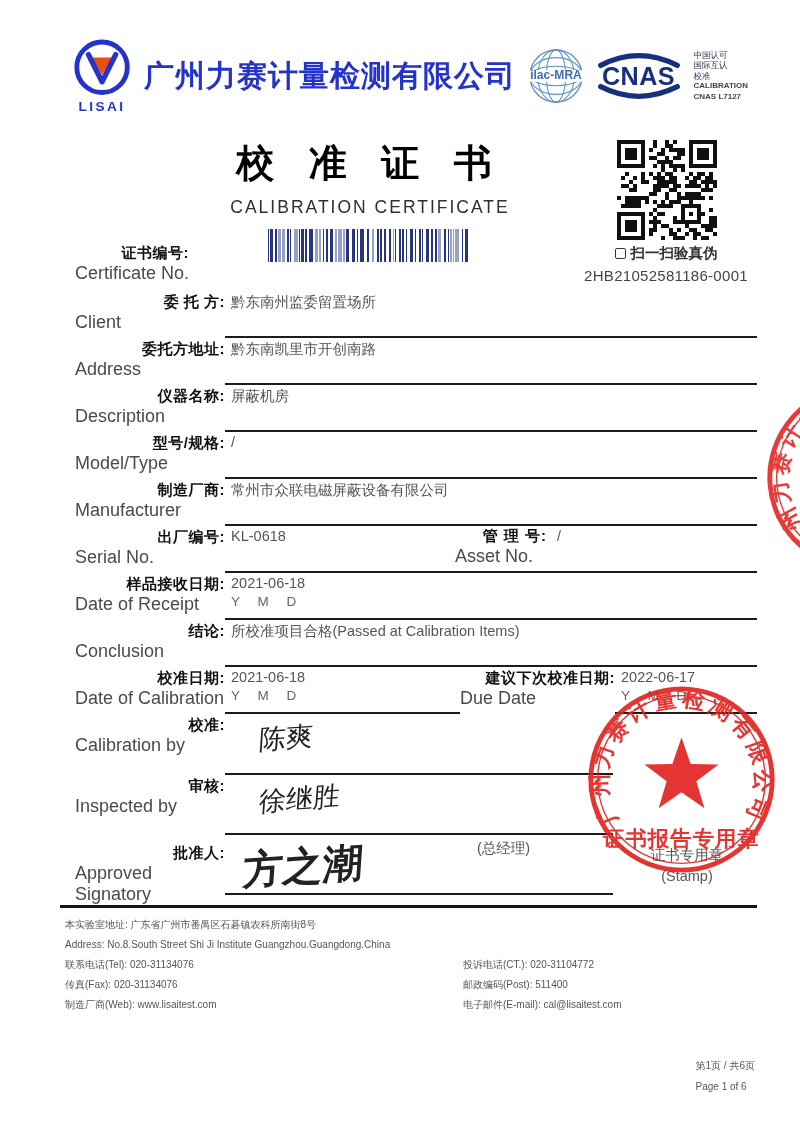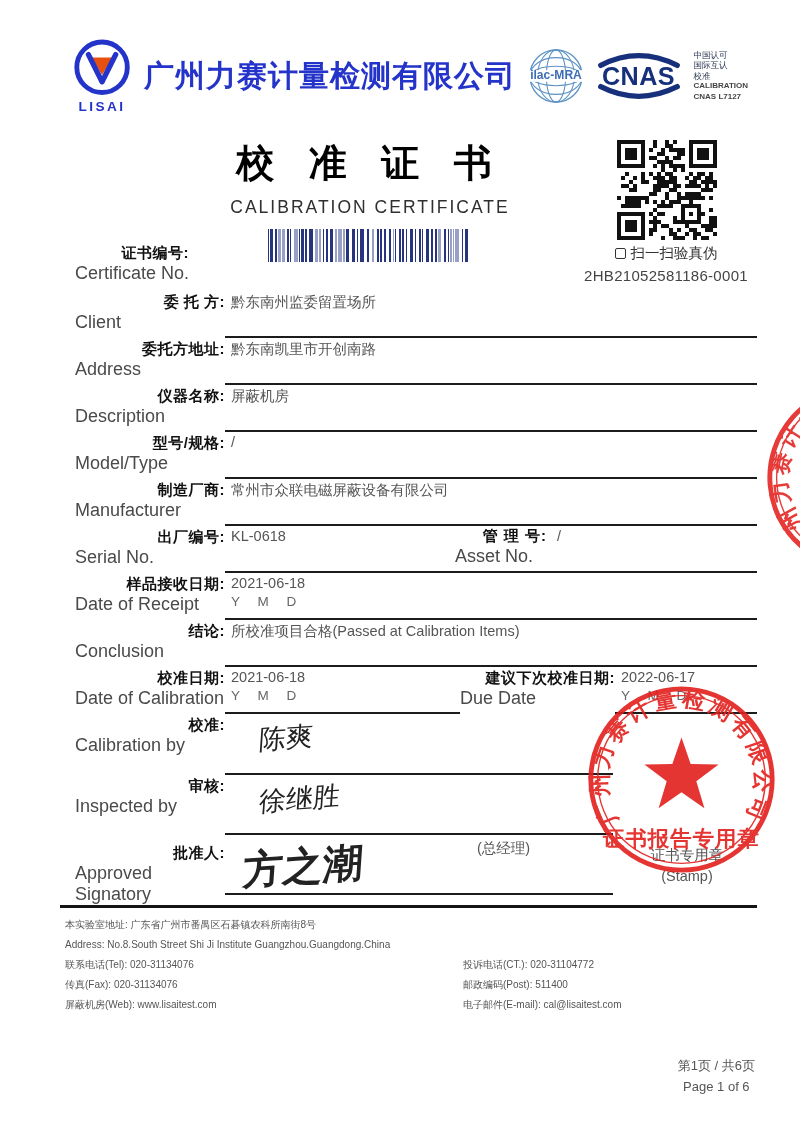--- a/index.html
+++ b/index.html
@@ -19,21 +19,21 @@
   .accr { display:flex; align-items:center; gap:8px; }
   .accr-lines { font-size:8.5px; line-height:10.5px; color:#2a3550; }
   .accr-lines .en { color:#444; font-weight:bold; font-size:8px; }
   
   .title-block { position:absolute; top:138px; left:200px; width:340px; text-align:center; }
   .title-cn { font-size:38px; font-weight:bold; color:#000; letter-spacing:12px; white-space:nowrap; }
   .title-en { font-size:17.5px; color:#2f2f2f; letter-spacing:2px; margin-top:8px; white-space:nowrap; }
   
   .qr { position:absolute; top:140px; left:617px; width:100px; height:100px; }
   .verify { position:absolute; top:244px; left:575px; width:182px; text-align:center; }
-  .verify-row1 { font-size:14.5px; color:#333; }
+  .verify-row1 { font-size:14.5px; color:#333;font-weight:bold; }
   .scan-box { display:inline-block; width:11px; height:11px; border:1.6px solid #333; border-radius:2px; margin-right:5px; vertical-align:-1px; }
   .verify-row2 { font-size:15px; color:#444; margin-top:4px; letter-spacing:0.3px; }
   
   .cert-label { position:absolute; top:243px; left:75px; }
   .lbl-cn { font-size:15px; font-weight:bold; color:#111; letter-spacing:0.5px; line-height:20px;text-align:right; }
   .lbl-en { font-size:18px; color:#4a4a4a; line-height:21px; }
   .barcode { position:absolute; top:229px; left:268px; width:204px; height:33px; display:flex; align-items:stretch; }
   .barcode div { height:100%; }
   
   .fields { position:absolute; top:291px; left:75px; width:682px; }
@@ -58,21 +58,21 @@
   .minister { position:absolute; left:252px; top:4px; font-size:14.5px; color:#555; }
   .stamp-note { position:absolute; top:845px; left:612px; width:150px; text-align:center; font-size:14.5px; color:#555; line-height:21px; }
   
   .stamp-big { position:absolute; top:682px; left:584px; width:195px; height:195px; opacity:0.9; }
   .stamp-part { position:absolute; top:380px; left:763px; width:195px; height:195px; opacity:0.88; transform:rotate(-27deg); }
   
   .footer { position:absolute; top:905px; left:60px; width:697px; border-top:3px solid #151515; padding:7px 0 0 5px; font-size:10px; color:#555; }
   .footer .line { line-height:20px; }
   .contact { display:grid; grid-template-columns:398px auto; }
   .contact div { line-height:20px; }
-  .pageno { position:absolute; top:1055px; right:45px; text-align:center; font-size:13px; color:#555; line-height:21px; }
+  .pageno { position:absolute; top:1055px; right:45px; text-align:left; font-size:10px; color:#555; line-height:21px; }
 </style>
 </head>
 <body>
 
 <div class="page">
 
   <div class="header">
     <div class="brand">
       <svg width="68" height="80" viewBox="0 0 70 80">
         <circle cx="33" cy="31" r="26" fill="none" stroke="#2433c9" stroke-width="5"></circle>
@@ -595,21 +595,21 @@
   </svg>
 
   <div class="footer">
     <div class="line">本实验室地址: 广东省广州市番禺区石碁镇农科所南街8号</div>
     <div class="line">Address:  No.8.South Street Shi Ji Institute Guangzhou.Guangdong.China</div>
     <div class="contact">
       <div>联系电话(Tel): 020-31134076</div>
       <div>投诉电话(CT.): 020-31104772</div>
       <div>传真(Fax): 020-31134076</div>
       <div>邮政编码(Post): 511400</div>
-      <div>屏蔽机房(Web): www.lisaitest.com</div>
+      <div>制造厂商(Web): www.lisaitest.com</div>
       <div>电子邮件(E-mail): cal@lisaitest.com</div>
     </div>
   </div>
 
   <div class="pageno">
     <div>第1页 / 共6页</div>
     <div>Page 1 of 6</div>
   </div>
 
 </div>

